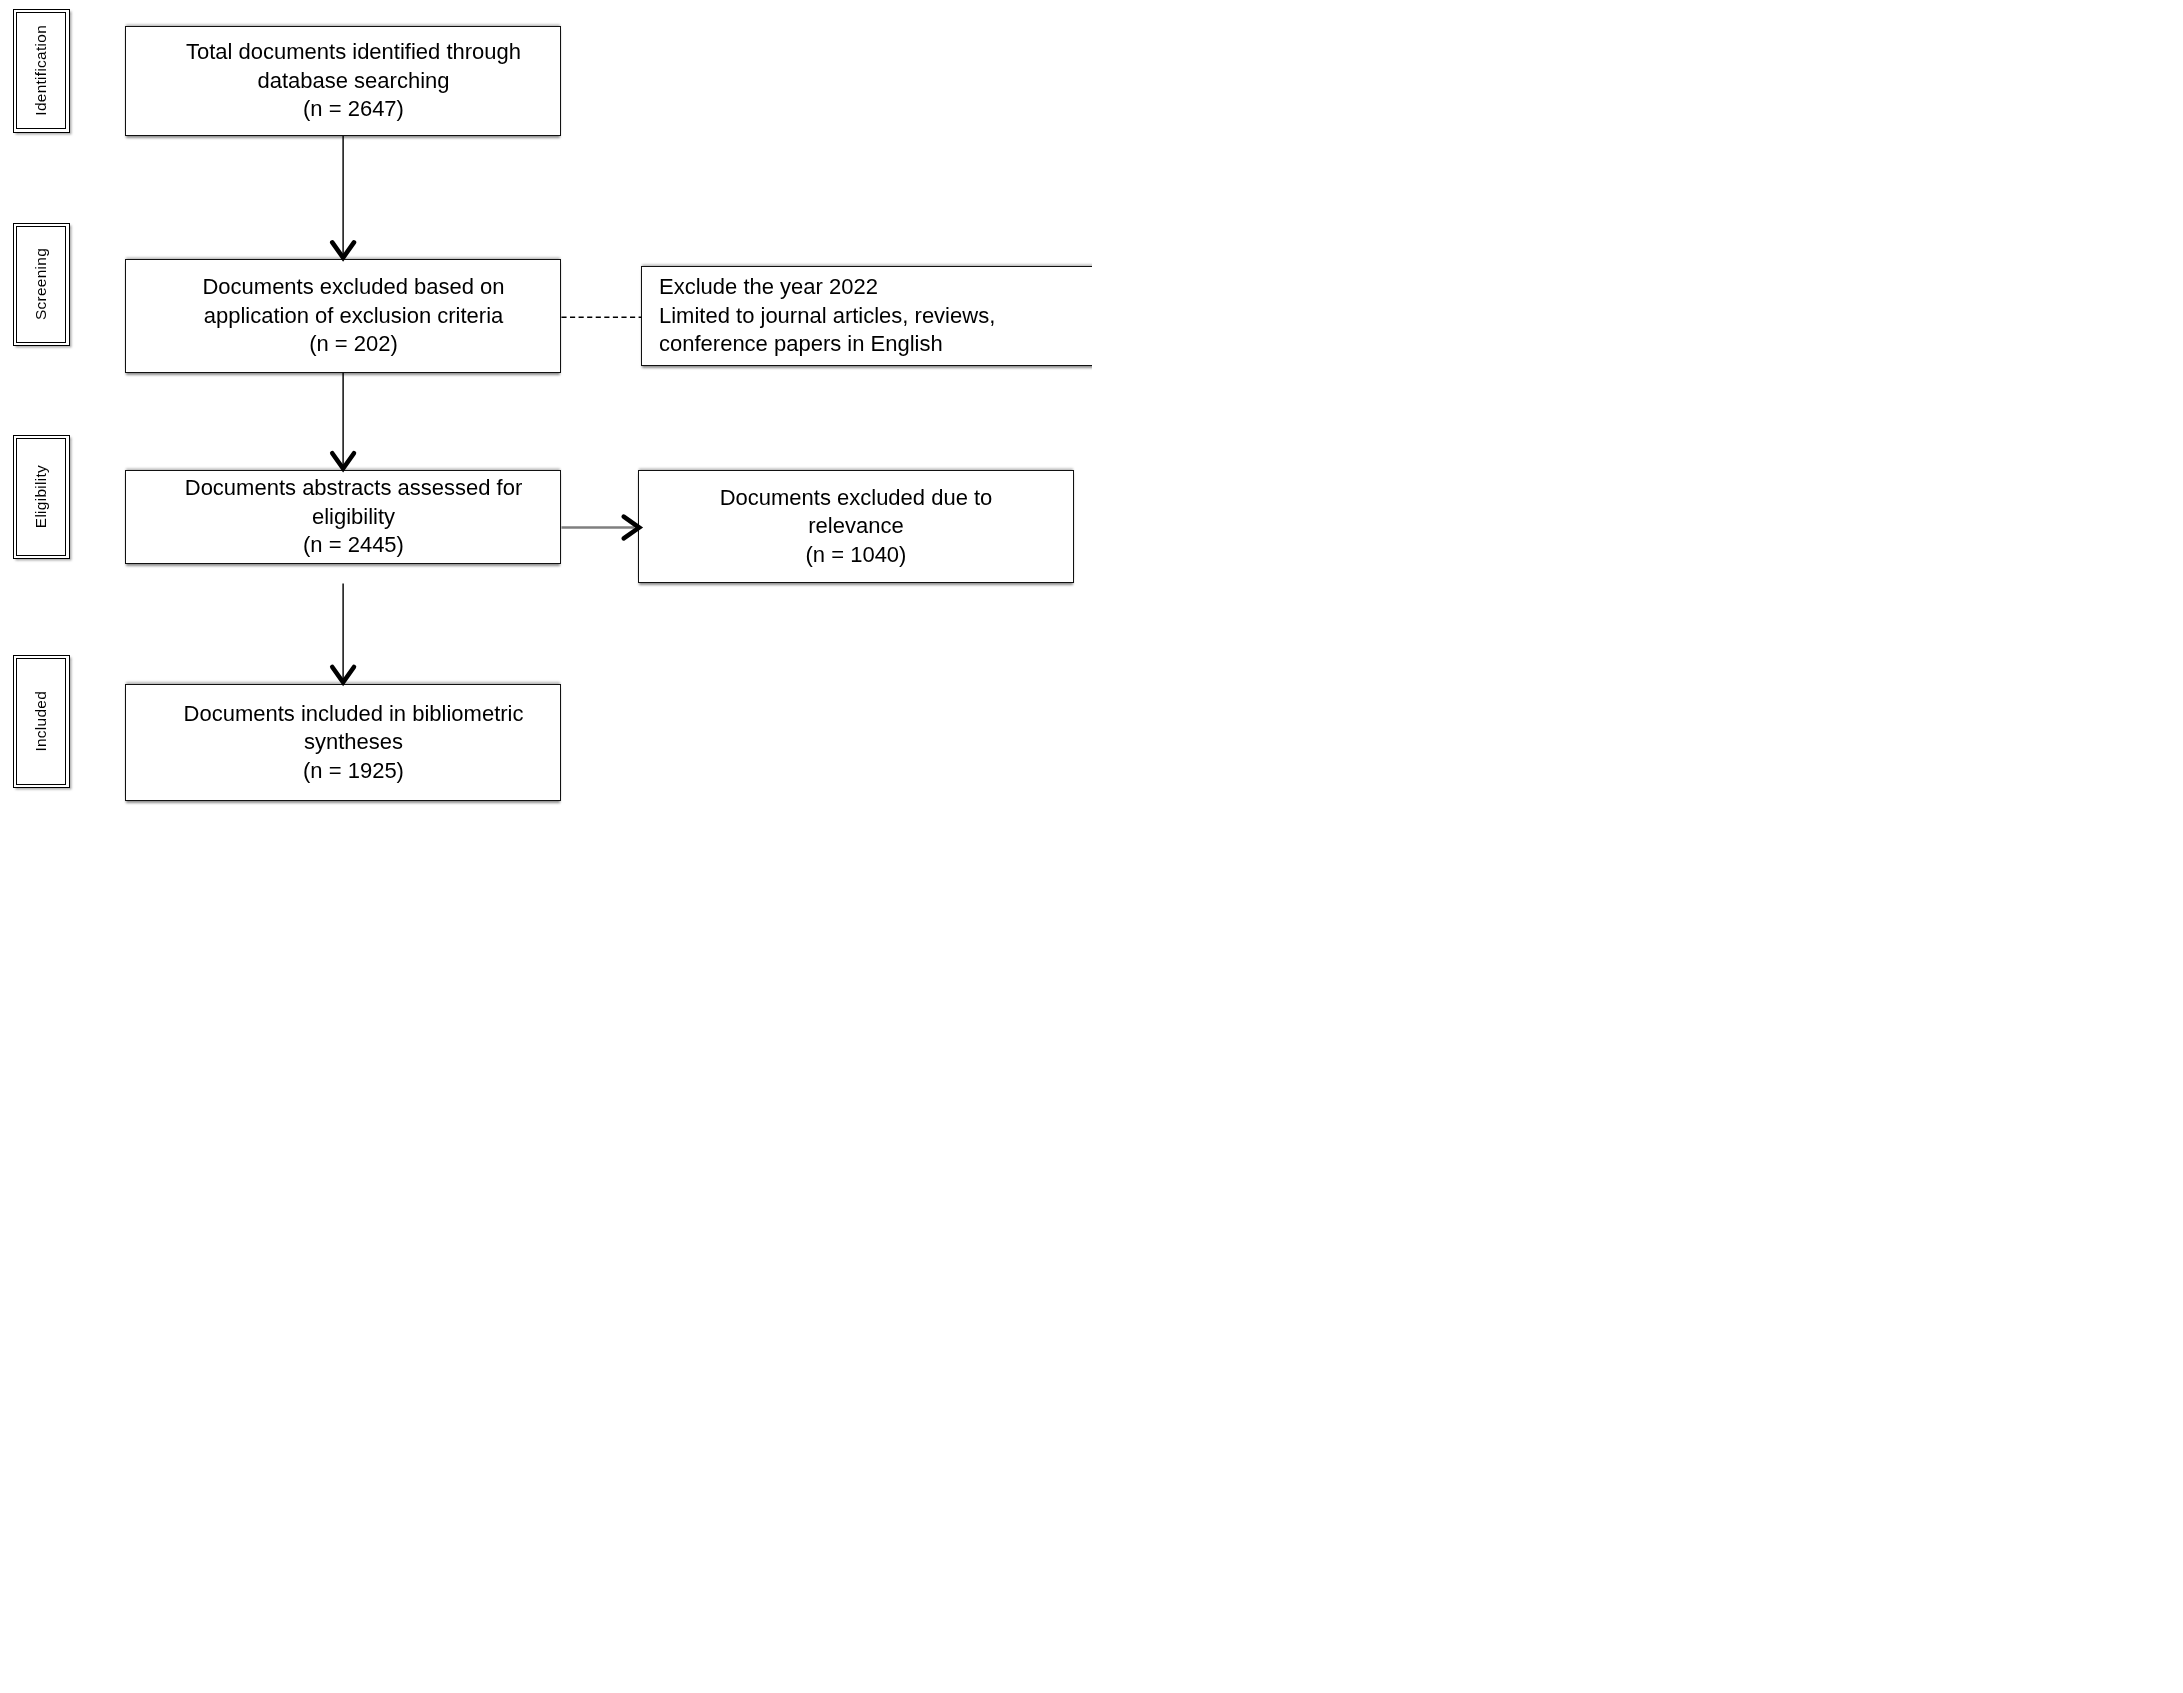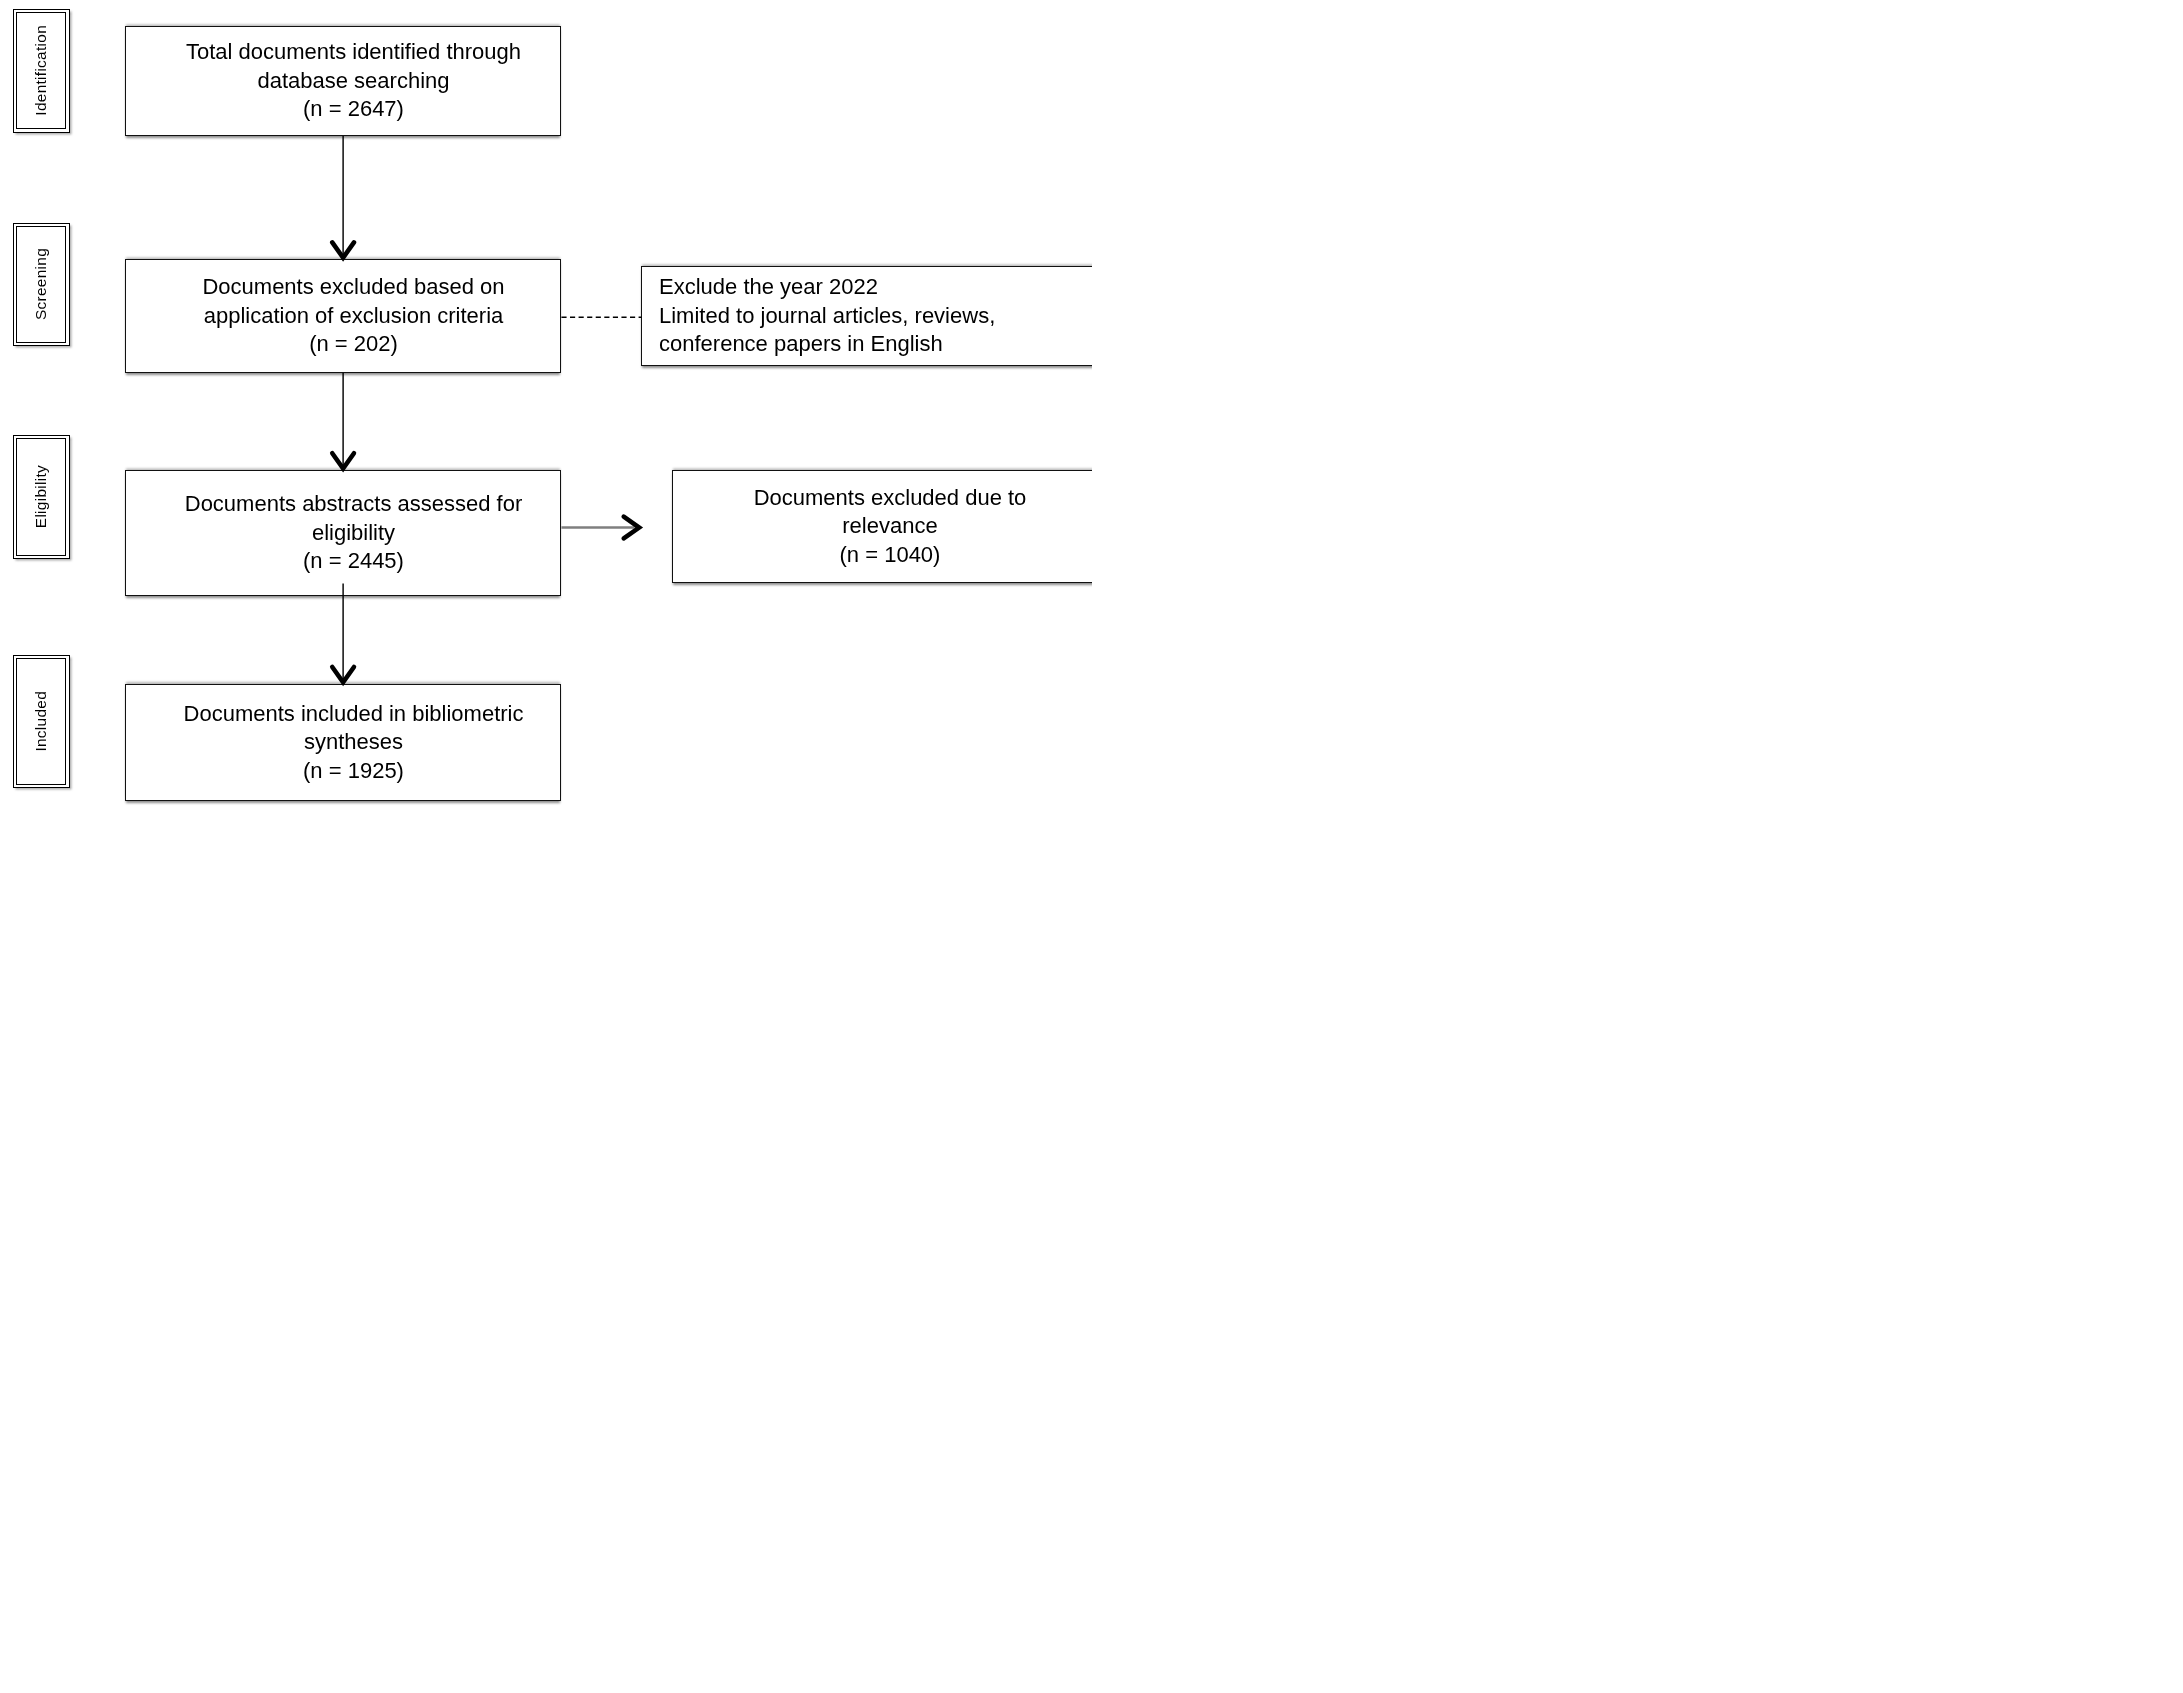--- a/index.html
+++ b/index.html
@@ -60,25 +60,25 @@
     justify-content: center;
     text-align: center;
     font-size: 22px;
     line-height: 1.29;
     white-space: pre-line;
     box-shadow: 0 2.9px 2.3px -1.1px rgba(0,0,0,0.45), 0 -2.9px 2.3px -1.1px rgba(0,0,0,0.28);
   }
   .main-col { left: 125px; width: 436px; padding-left: 21px; }
   #box-identification { top: 26px;   height: 110px; }
   #box-screening      { top: 259px;  height: 114px; }
-  #box-eligibility    { top: 470px;  height: 126px; }
+  #box-eligibility    { top: 470px;  height: 94px; }
   #box-included       { top: 684px; height: 117px; }
 
   #box-excluded-relevance {
-    left: 672px; width: 436px;
+    left: 638px; width: 436px;
     top: 470px; height: 113px;
   }
   #box-screening-note {
     left: 641px; width: 494px;
     top: 266px; height: 100px;
     justify-content: flex-start;
     text-align: left;
     padding: 0 17px;
   }
 

